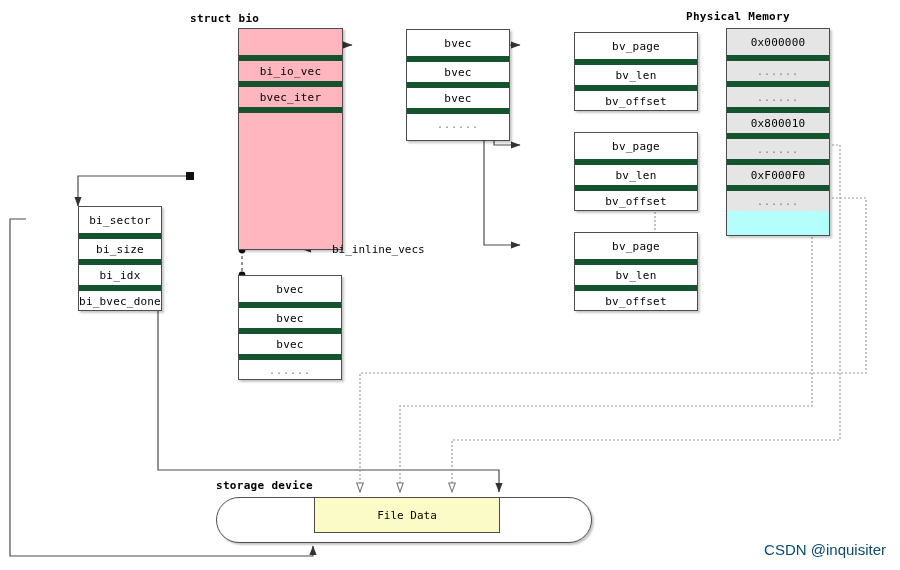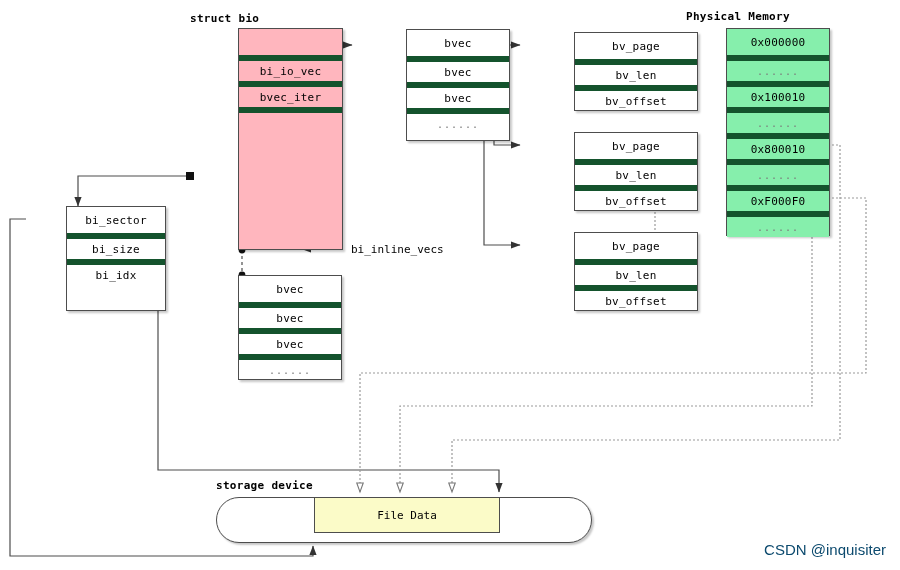--- a/index.html
+++ b/index.html
@@ -73,31 +73,31 @@
   .ellipsis { color: #7b7b7b; letter-spacing: 1px; font-size: 10px; }
 
   
   .bvp { width: 124px; height: 79px; left: 526px; }
   .bvp .cell { height: 26px; }
   #bvp-1 { top: 32px; }
   #bvp-2 { top: 132px; }
   #bvp-3 { top: 232px; }
 
   
-  #bi-fields { left: 18px; top: 206px; width: 100px; height: 105px; }
+  #bi-fields { left: 30px; top: 206px; width: 84px; height: 105px; }
   #bi-fields .cell { height: 26px; }
 
   
   #phys-mem {
     left: 678px; top: 28px;
     width: 104px; height: 208px;
     background: #b4fffc;
     border: 1px solid #4d4d4d;
   }
-  #phys-mem .cell { height: 26px; background: #86efac; }
+  #phys-mem .cell { height: 26px; background: #e5e5e5; }
 
   
   #storage {
     position: absolute;
     left: 216px; top: 497px;
     width: 376px; height: 46px;
     border: 1px solid #4d4d4d;
     border-radius: 23px;
     background: #ffffff;
     box-sizing: border-box;
@@ -119,21 +119,20 @@
     font-size: 11px;
     color: #000000;
   }
 
   
   .inline-label {
     position: absolute;
     font-size: 11px;
     color: #000000;
     white-space: nowrap;
-    margin-left: 19px;
   }
 
   
   #watermark {
     position: absolute;
     right: 14px; bottom: 12px;
     font-family: "Liberation Sans", sans-serif;
     font-size: 15px;
     color: #0c4a6e;
     white-space: nowrap;
@@ -223,20 +222,21 @@
     <div class="cell">bvec</div>
     <div class="cell">bvec</div>
     <div class="cell">bvec</div>
     <div class="cell ellipsis">......</div>
   </div>
 
   <div class="box" id="bi-fields">
     <div class="cell">bi_sector</div>
     <div class="cell">bi_size</div>
     <div class="cell">bi_idx</div>
+    <div class="cell">bi_bvec_done</div>
   </div>
 
   <div class="box bvp" id="bvp-1">
     <div class="cell">bv_page</div>
     <div class="cell">bv_len</div>
     <div class="cell">bv_offset</div>
   </div>
   <div class="box bvp" id="bvp-2">
     <div class="cell">bv_page</div>
     <div class="cell">bv_len</div>
@@ -245,21 +245,20 @@
   <div class="box bvp" id="bvp-3">
     <div class="cell">bv_page</div>
     <div class="cell">bv_len</div>
     <div class="cell">bv_offset</div>
   </div>
 
   <div class="caption" style="left:678px; top:10px;margin-left:8px;">Physical Memory</div>
   <div class="box" id="phys-mem">
     <div class="cell">0x000000</div>
     <div class="cell ellipsis">......</div>
-    <div class="cell">0x100010</div>
     <div class="cell ellipsis">......</div>
     <div class="cell">0x800010</div>
     <div class="cell ellipsis">......</div>
     <div class="cell">0xF000F0</div>
     <div class="cell ellipsis">......</div>
   </div>
 
   <div class="caption" style="left:216px; top:479px;">storage device</div>
   <div id="storage"></div>
   <div id="file-data">File Data</div>

